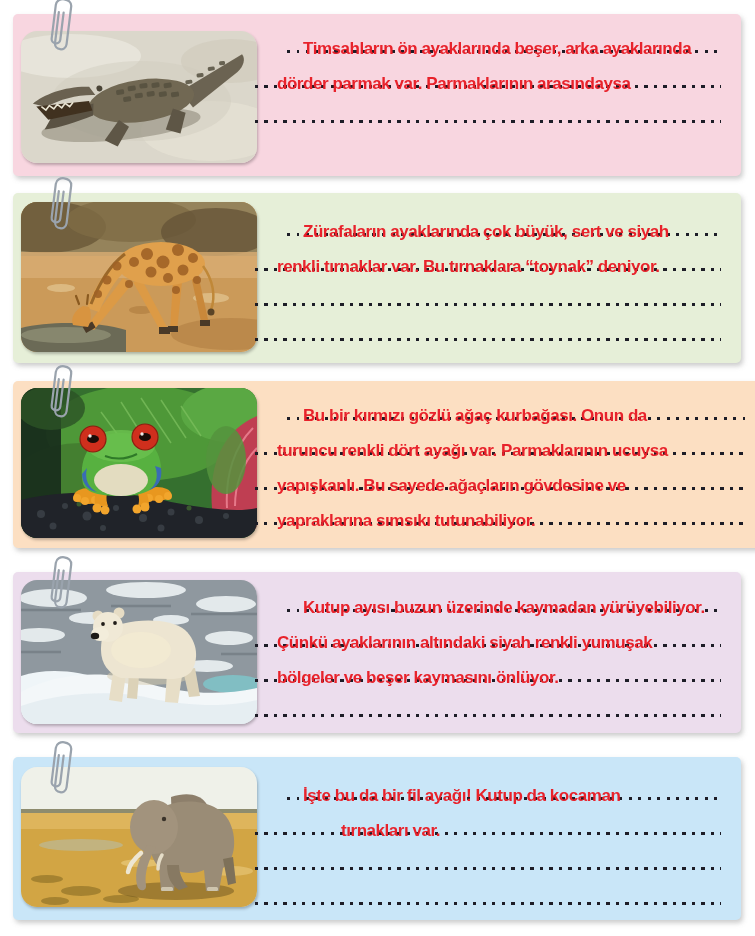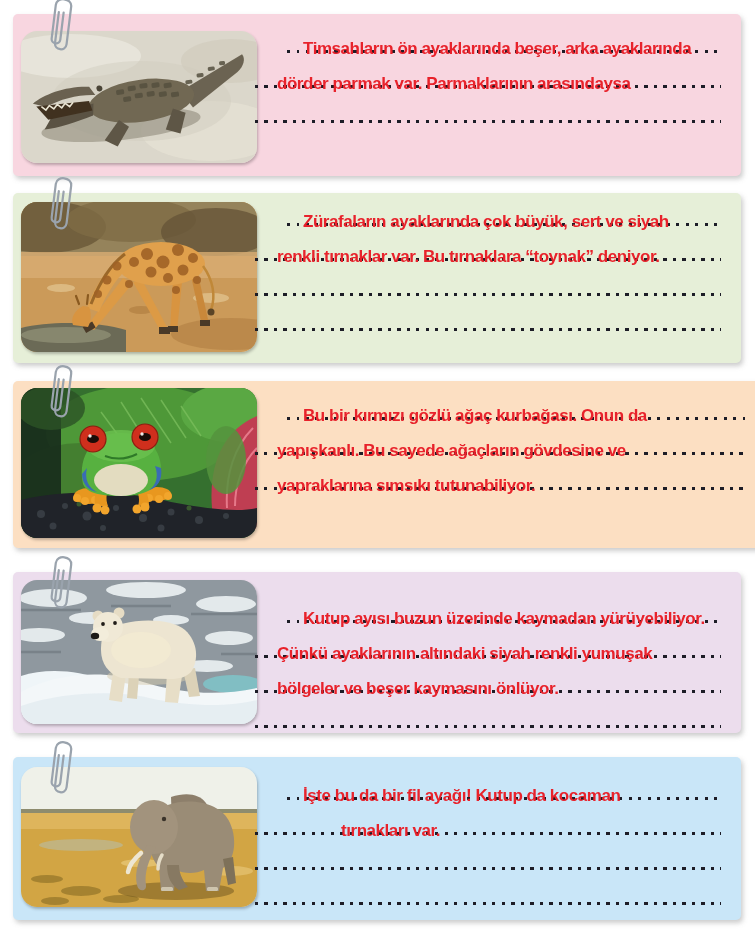--- a/index.html
+++ b/index.html
@@ -17,23 +17,23 @@
   .line::before{content:'';position:absolute;left:0;right:2px;bottom:4px;height:3px;
         background:repeating-linear-gradient(to right,#1d1d27 0 3px,transparent 3px 9.5px);}
   .line.ind-first::before{left:32px;}
   .txt{position:absolute;bottom:0;left:0;white-space:nowrap;
        font-size:17px;font-weight:bold;letter-spacing:-0.45px;color:#e8222b;line-height:17px;}
   .ind-first .txt{left:48px;}
   .ind-cont .txt{left:22px;margin-top:7px;}
   .ind-deep .txt{left:50px;margin-left:36px;}
   
   .c1{top:14px;height:162px;}  .c1 .photo{top:17px;height:132px;} .c1 .lines{top:8px;}
-  .c2{top:193px;height:170px;} .c2 .photo{top:9px;height:150px;}  .c2 .lines{top:2px;}
+  .c2{top:193px;height:170px;} .c2 .photo{top:9px;height:150px;}  .c2 .lines{top:12px;}
   .c3{top:381px;height:167px;padding-left:24px;} .c3 .photo{top:7px;height:150px;}  .c3 .lines{top:8px;}
-  .c4{top:572px;height:161px;} .c4 .photo{top:8px;height:144px;}  .c4 .lines{top:20px;}
+  .c4{top:572px;height:161px;} .c4 .photo{top:8px;height:144px;}  .c4 .lines{top:9px;}
   .c5{top:757px;height:163px;} .c5 .photo{top:10px;height:140px;} .c5 .lines{top:12px;}
 </style>
 </head>
 <body>
 
 <div class="page">
 
   <div class="card c1" style="background-color: rgb(248, 214, 224);">
     <svg class="clip" viewBox="0 0 25 62">
       <path d="M8 17 L8 49 C8 57 20 57 20 49 L20 10 C20 1 4 1 4 10 L4 45 C4 51 13 51 13 45 L13 17" fill="none" stroke="#9aa3ad" stroke-width="2.3" stroke-linecap="round"></path>
@@ -215,20 +215,23 @@
           <circle cx="84" cy="122" r="4.5" fill="#f2a52c"></circle>
         <circle cx="116" cy="121" r="4.5" fill="#f2a52c"></circle>
           <circle cx="124" cy="119" r="4.5" fill="#f2a52c"></circle>
       </svg>
     </div>
     <div class="lines">
       <div class="line ind-first">
           <span class="txt">Bu bir kırmızı gözlü ağaç kurbağası. Onun da</span>
         </div>
       <div class="line ind-cont">
+          <span class="txt">turuncu renkli dört ayağı var. Parmaklarının ucuysa</span>
+        </div>
+      <div class="line ind-cont">
           <span class="txt">yapışkanlı. Bu sayede ağaçların gövdesine ve</span>
         </div>
       <div class="line ind-cont">
           <span class="txt">yapraklarına sımsıkı tutunabiliyor.</span>
         </div>
     </div>
   </div>
 
   <div class="card c4" style="background-color: rgb(236, 221, 237);">
     <svg class="clip" viewBox="0 0 25 62">

